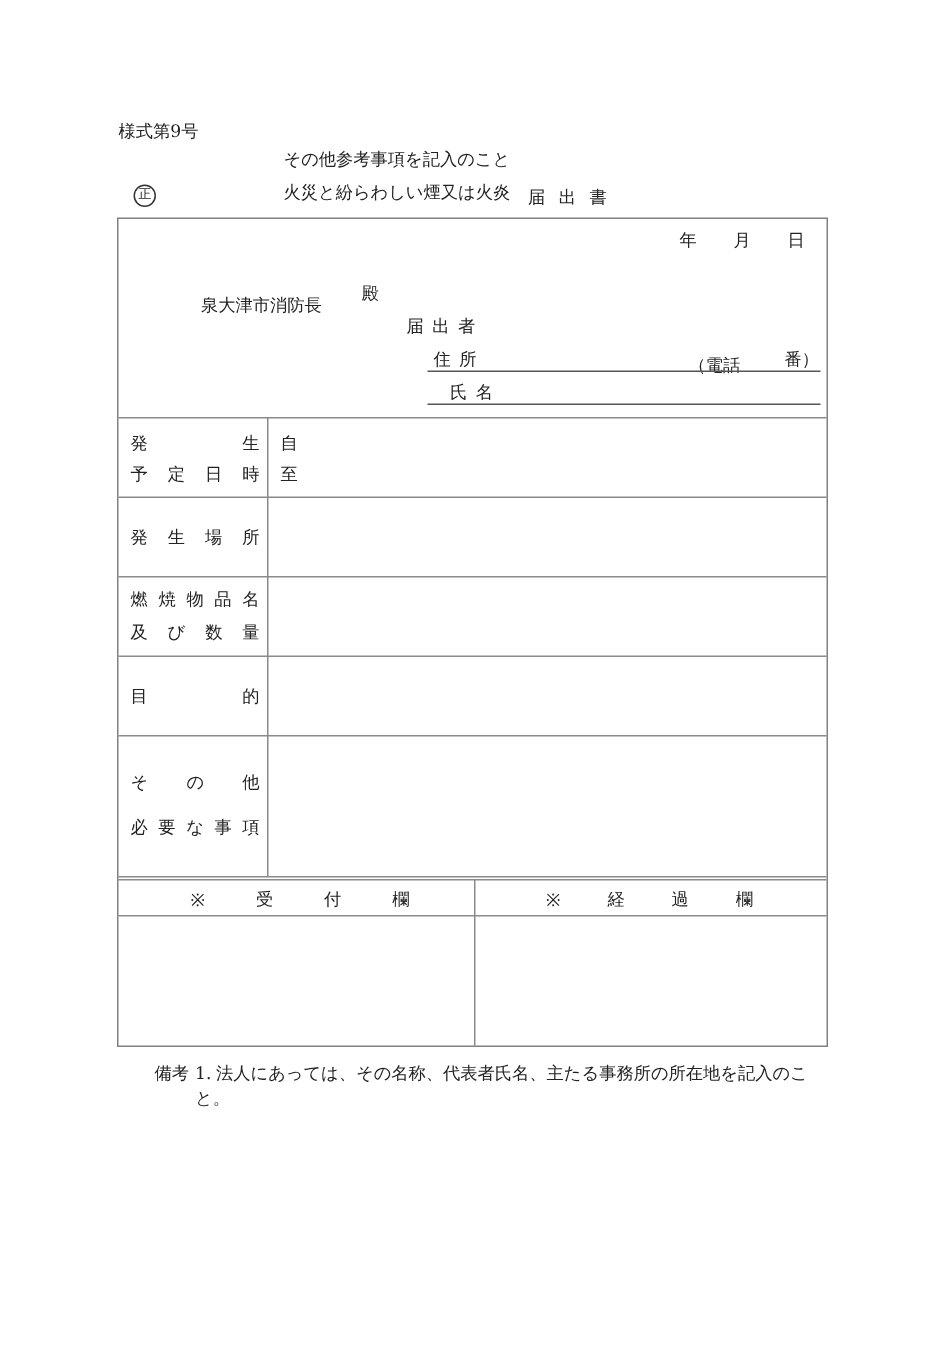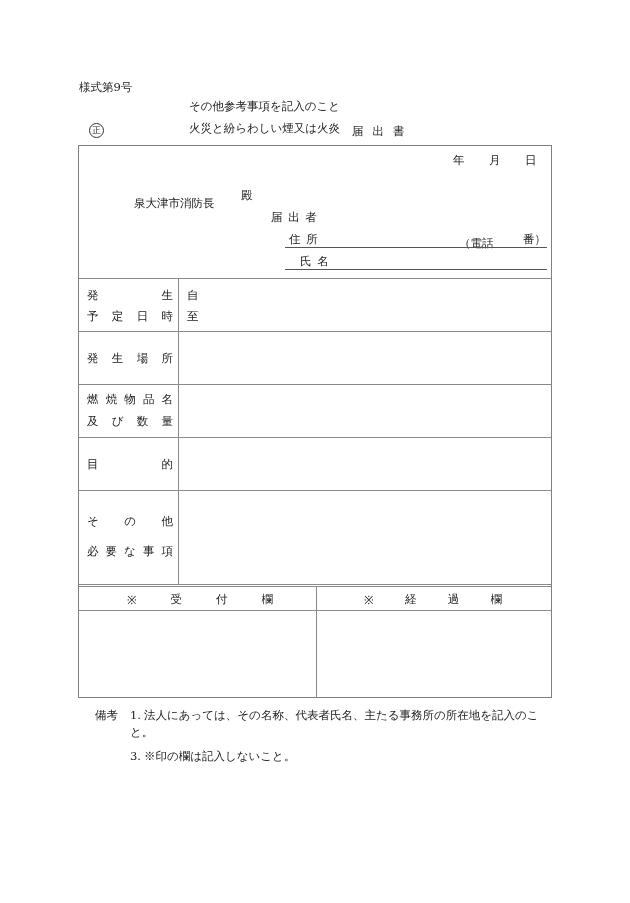--- a/index.html
+++ b/index.html
@@ -14,21 +14,21 @@
           font-size:8.5px; line-height:13px; text-align:center; }
   .table { position:absolute; left:78px; top:145px; width:474px; height:553px;
            border:1px solid #808080; box-sizing:border-box; }
   .hline { position:absolute; left:0; right:0; height:0; border-top:1px solid #8a8a8a; }
   .vline { position:absolute; width:0; border-left:1px solid #8a8a8a; }
   .lbl { position:absolute; left:8px; width:86px; display:flex; justify-content:space-between; }
   .cell-text { position:absolute; }
   .uline { position:absolute; height:0; border-top:1px solid #555; }
   .notes { position:absolute; left:90px; top:707px; width:460px; font-size:11.5px; line-height:17px; }
   .note-row { position:relative; padding-left:40px; margin-bottom:7px; white-space:normal; }
-  .note-head { position:absolute; left:5px; top:0; }
+  .note-head { position:absolute; left:13px; top:0; }
   .note-num { display:inline-block; width:14px; }
 </style>
 </head>
 <body>
 
 <div class="abs form-no">様式第9号</div>
 <div class="abs seal">正</div>
 <div class="abs title-l1">その他参考事項を記入のこと</div>
 <div class="abs title-l2">火災と紛らわしい煙又は火炎</div>
 <div class="abs title-main">届出書</div>
@@ -143,16 +143,13 @@
   </div>
   <div class="abs" style="left:0;top:465px;width:236px;height:86px"></div>
   <div class="abs" style="left:238px;top:465px;width:234px;height:86px"></div>
 </div>
 
 <div class="notes">
   <div class="note-row">
     <span class="note-head">備考</span>
     <span class="note-num">1.</span><span>法人にあっては、その名称、代表者氏名、主たる事務所の所在地を記入のこと。</span>
   </div>
-  <div class="note-row">
-    <span class="note-num">3.</span><span>※印の欄は記入しないこと。</span>
-  </div>
 </div>
 
 </body></html>

